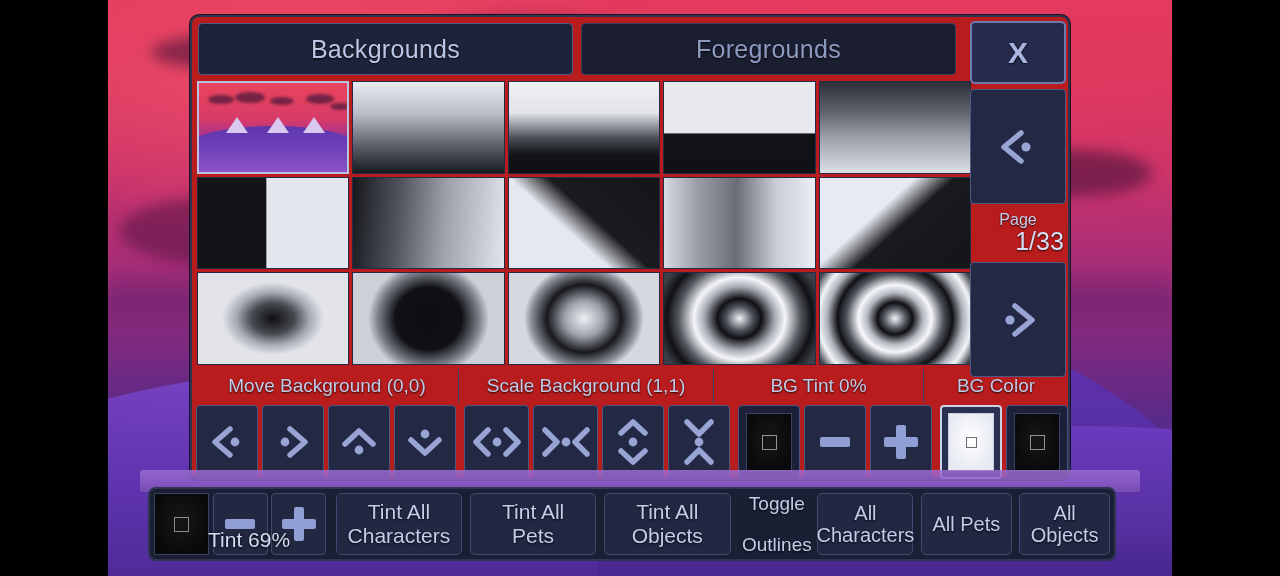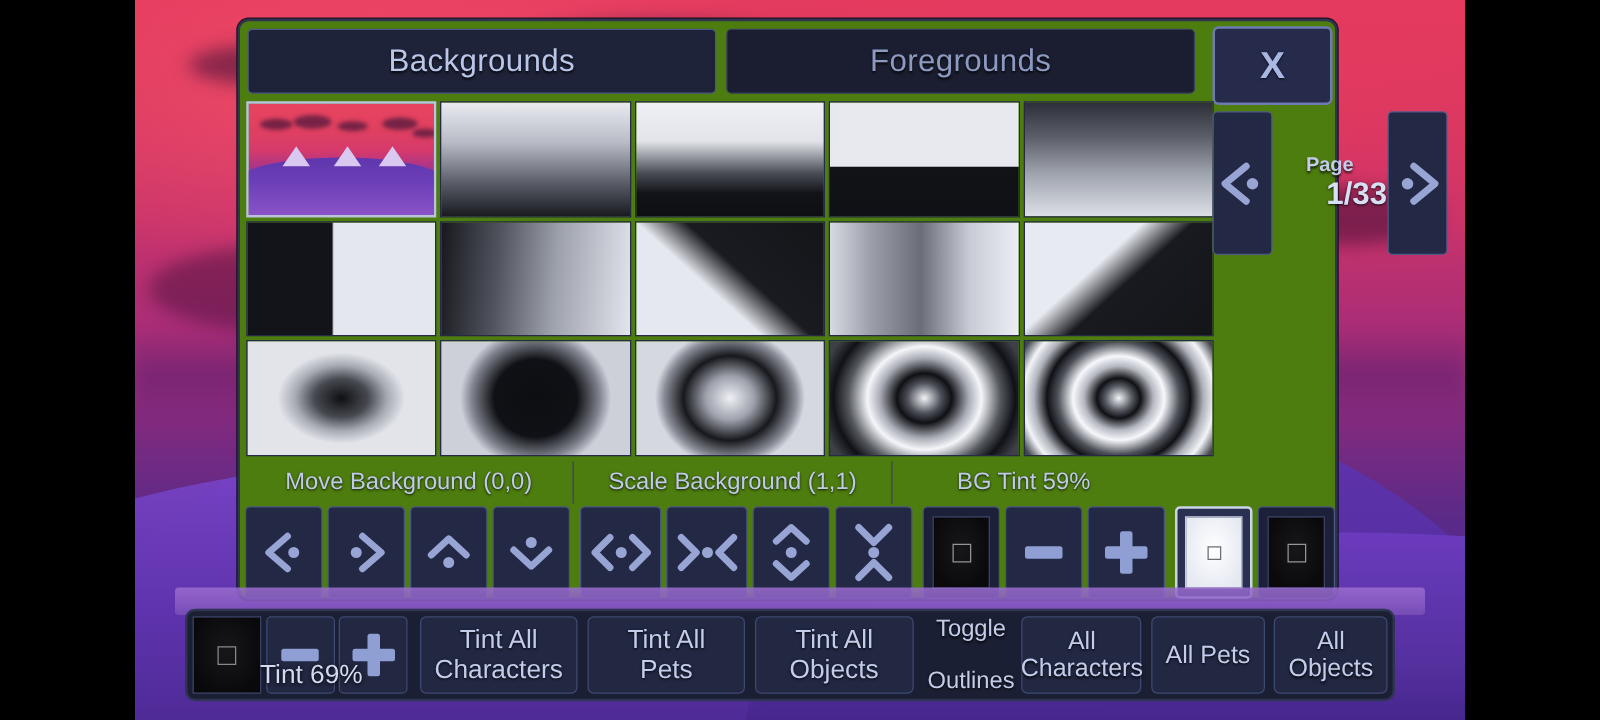--- a/index.html
+++ b/index.html
@@ -86,21 +86,21 @@
   
   .letterbox { position: absolute; top: 0; height: 576px; background: #000; }
   #lbLeft  { left: 0;  width: 108px; }
   #lbRight { left: 1172px; width: 108px; }
 
   
   #panel {
     position: absolute;
     left: 190px; top: 15px;
     width: 880px; height: 465px;
-    background: #4d7c0f;
+    background: #b91c1c;
     border: 2px solid #2e3452;
     border-radius: 9px;
     box-shadow: 0 0 0 1px rgba(12,14,24,.9);
     padding-left: 16px;
   }
   .dotted-tex {
     background-image: radial-gradient(rgba(255,255,255,.030) 1px, transparent 1px);
     background-size: 13px 13px;
   }
 
@@ -185,21 +185,21 @@
     border-radius: 50%;
     background: rgba(60,18,55,.65);
     filter: blur(1.5px);
   }
 
   
   #navCol {
     position: absolute;
     right: 2px; top: 72px;
     width: 96px;
-    display: flex; flex-direction: row; align-items: center; font-weight: bold;
+    display: flex; flex-direction: column; align-items: center;
   }
   .navbtn {
     width: 96px; height: 115px;
     background: #232845;
     border: 1px solid #4e5a86;
     border-radius: 4px;
     display: flex; align-items: center; justify-content: center;
     cursor: pointer;
   }
   #pageBox {
@@ -510,21 +510,22 @@
         <svg width="46" height="40" viewBox="0 0 46 40">
           <circle class="arwdot" cx="15" cy="20" r="4.6"></circle>
           <polyline class="arw" points="20,6 37,20 20,34"></polyline>
         </svg>
       </div>
     </div>
 
     <div id="labelStrip">
       <div class="seclabel" id="lblMove">Move Background (0,0)</div>
       <div class="seclabel" id="lblScale">Scale Background (1,1)</div>
-      <div class="seclabel" id="lblTint">BG Tint 59%</div>
+      <div class="seclabel" id="lblTint">BG Tint 0%</div>
+      <div class="seclabel" id="lblColor">BG Color</div>
     </div>
 
     <div id="ctrlRow">
 
       <div class="ctrlgroup">
         <div class="ctrlbtn dotted-tex">
           <svg width="44" height="38" viewBox="0 0 44 38">
             <polyline class="arw" points="25,6 10,19 25,32"></polyline>
               <circle class="arwdot" cx="30" cy="19" r="4.4"></circle>
           </svg>

